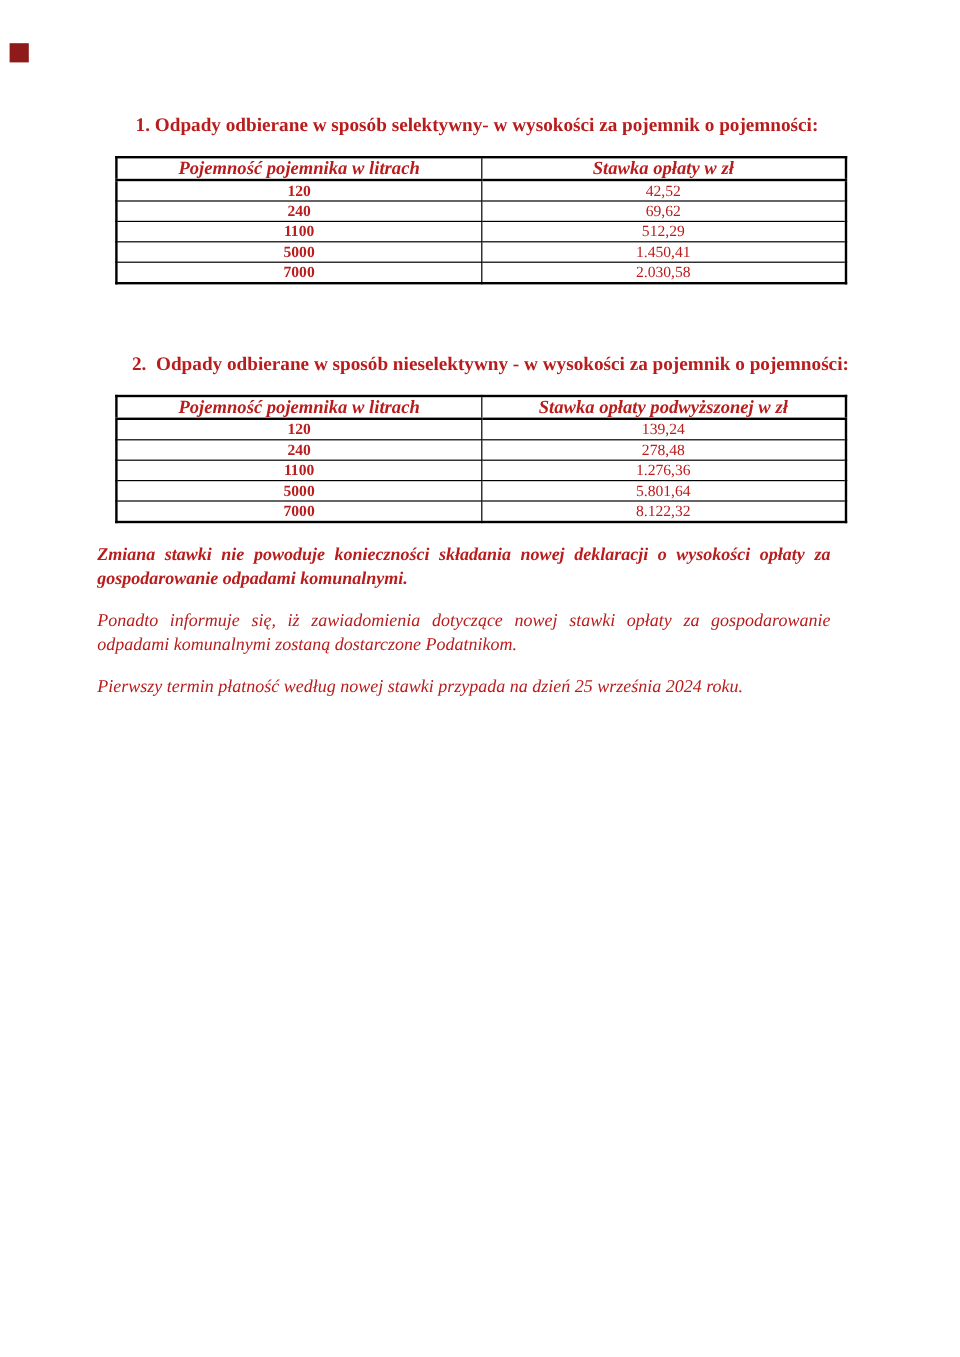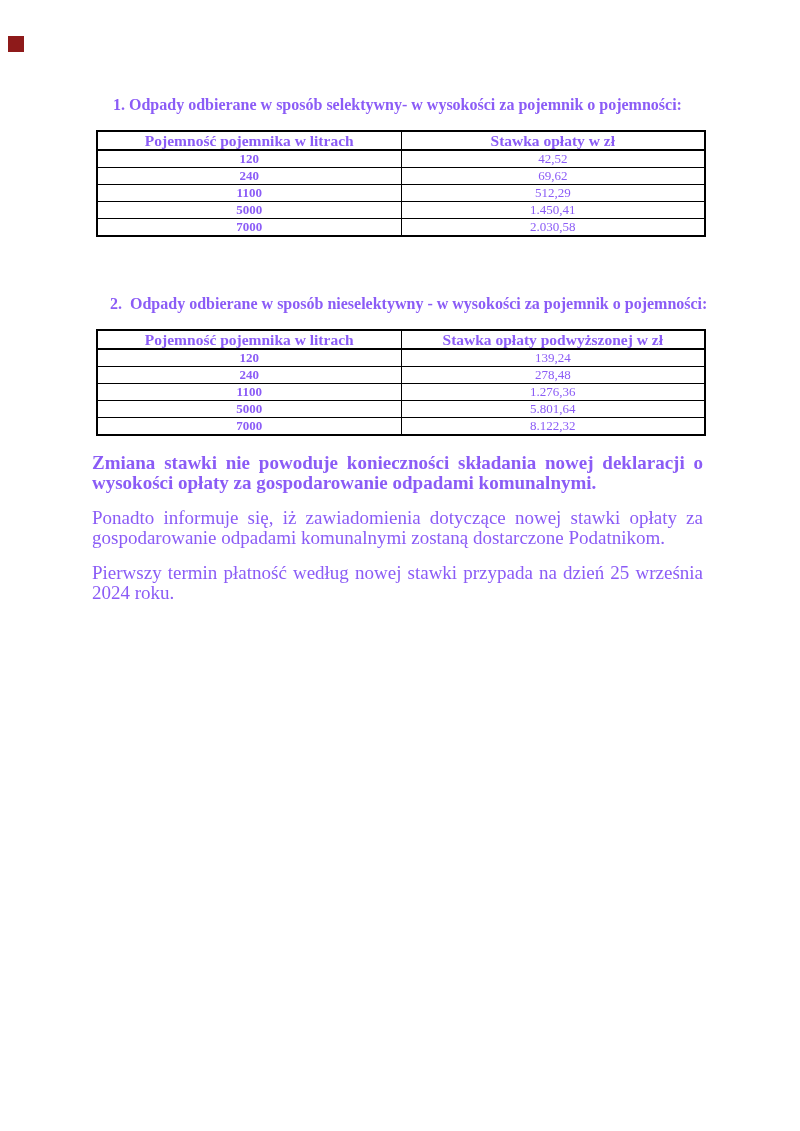--- a/index.html
+++ b/index.html
@@ -6,21 +6,21 @@
     margin: 0;
     padding: 0;
     background: #ffffff;
   }
   .page {
     position: relative;
     width: 800px;
     height: 1131px;
     background: #ffffff;
     font-family: "Liberation Serif", serif;
-    color: #8b5cf6;
+    color: #b91c1c;
     overflow: hidden;
   }
   .corner-marker {
     position: absolute;
     left: 8px;
     top: 36px;
     width: 16px;
     height: 16px;
     background: #8e1a1a;
   }
@@ -51,29 +51,31 @@
     height: 16px;
     line-height: 16px;
     font-size: 13px;
     overflow: hidden;
   }
   .rates-table th {
     font-weight: bold;
     font-size: 15.5px;
     height: 17px;
     border-bottom-width: 2px;
+    font-style: italic;
   }
   .rates-table td.cap { font-weight: bold; }
   .para {
     position: absolute;
-    left: 92px;
+    left: 81px;
     width: 611px;
-    font-size: 19px;
+    font-size: 15px;
     line-height: 20px;
     text-align: justify;
+    font-style: italic;
   }
   .para-bold { font-weight: bold; }
   .p1 { top: 453px; }
   .p2 { top: 508px; }
   .p3 { top: 563px; }
   .p4 { top: 593px; }
   .p5 { top: 650px; }
 </style>
 </head>
 <body>

